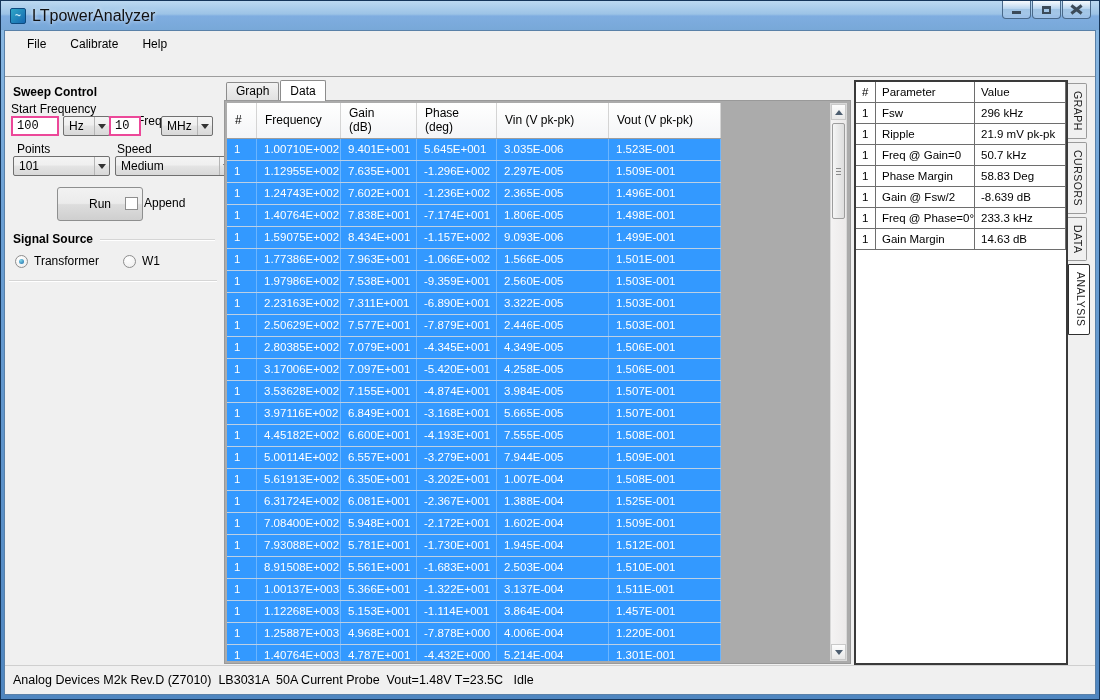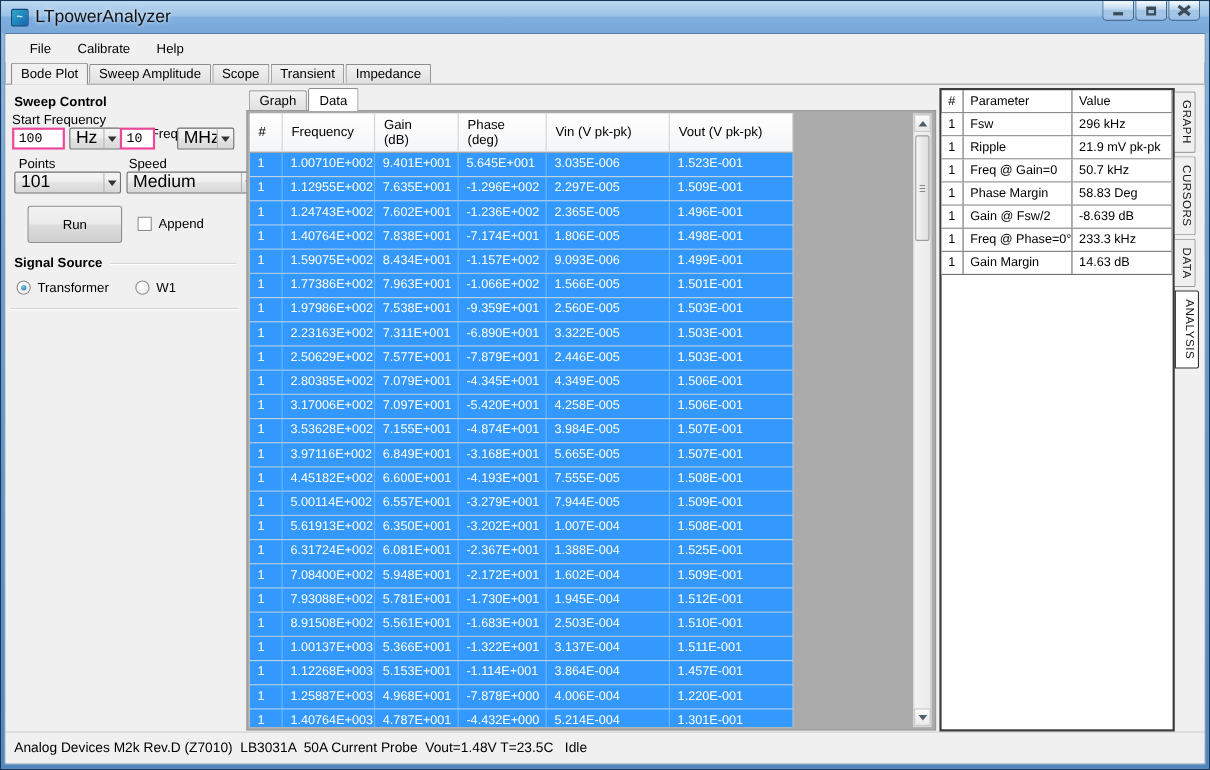--- a/index.html
+++ b/index.html
@@ -41,26 +41,26 @@
     background:linear-gradient(180deg,#f2f2f2,#e0e0e0); font-size:12px; cursor:pointer; z-index:1; }
   .tab.active { height:20px; line-height:19px; background:#f0f0f0; z-index:3; margin-bottom:-1px; }
 
   .tabpage { position:absolute; left:0; top:45px; right:0; bottom:30px; background:#f0f0f0; border-top:1px solid #9d9d9d; z-index:2; }
 
   
   .lbl { position:absolute; font-size:12px; white-space:nowrap; }
   .bold { font-weight:bold; }
   .tinput { position:absolute; height:20px; border:2px solid #ec4899; background:#fff; font-family:Liberation Mono, monospace; font-size:12px; padding:0 4px; }
   .combo { position:absolute; height:20px; border:1px solid #707070; border-radius:2px; background:linear-gradient(180deg,#f4f4f4,#efefef 45%,#e4e4e4 50%,#d8d8d8); display:flex; align-items:center; cursor:pointer; }
-  .combo .val { flex:1; padding:0 5px; font-size:16px; white-space:nowrap; overflow:hidden; }
+  .combo .val { flex:1; padding:0 5px; font-size:12px; white-space:nowrap; overflow:hidden; }
   .combo .dd { width:15px; height:100%; display:flex; align-items:center; justify-content:center; border-left:1px solid #b5b5b5; }
   .arrow-down { width:0; height:0; border-left:4px solid transparent; border-right:4px solid transparent; border-top:5px solid #333; }
   .btn { position:absolute; border:1px solid #8e8f8f; border-radius:3px;
     background:linear-gradient(180deg,#f2f2f2,#ebebeb 48%,#dddddd 52%,#cfcfcf); font-size:12px; cursor:pointer;
-    display:flex; align-items:center; justify-content:center; font-family:"Liberation Sans",sans-serif; }
+    display:flex; align-items:center; justify-content:center; font-family:"Liberation Sans",sans-serif;margin-left:32px; }
   .checkbox { position:absolute; display:flex; align-items:center; gap:6px; cursor:pointer; }
   .cb-box { width:13px; height:13px; background:#fff; border:1px solid #8e8e8e; }
   .radio { position:absolute; display:flex; align-items:center; gap:6px; cursor:pointer; }
   .rb-circ { width:13px; height:13px; border-radius:50%; border:1px solid #8e8e8e; background:radial-gradient(circle at 35% 30%,#fff,#ececec); position:relative; }
   .rb-circ.sel::after { content:""; position:absolute; left:3px; top:3px; width:5px; height:5px; border-radius:50%; background:radial-gradient(circle at 35% 30%,#7ed4e8,#1c6aa8); }
   .sepline { position:absolute; height:1px; background:#d5d5d5; box-shadow:0 1px 0 #fff; }
 
   
   .inner-tc { position:absolute; left:219px; top:3px; width:627px; height:584px; }
   .inner-tabs { position:absolute; left:2px; top:0; height:20px; display:flex; }
@@ -127,27 +127,20 @@
   </div>
 
   <div class="client">
 
     <div class="menubar">
       <span class="menu-item">File</span>
       <span class="menu-item">Calibrate</span>
       <span class="menu-item">Help</span>
     </div>
 
-    <div class="tabstrip">
-      <div class="tab active">Bode Plot</div>
-      <div class="tab">Sweep Amplitude</div>
-      <div class="tab">Scope</div>
-      <div class="tab">Transient</div>
-      <div class="tab">Impedance</div>
-    </div>
 
     <div class="tabpage">
 
       <span class="lbl bold" style="left:8px; top:8px;">Sweep Control</span>
       <span class="lbl" style="left:6px; top:25px;">Start Frequency</span>
       <span class="lbl" style="left:104px; top:25px;margin-top:12px;">Stop Frequency</span>
       <input class="tinput" style="left: 6px; top: 39px; width: 48px;" value="100">
       <div class="combo" style="left:58px; top:39px; width:47px;">
         <span class="val">Hz</span>
         <span class="dd">

